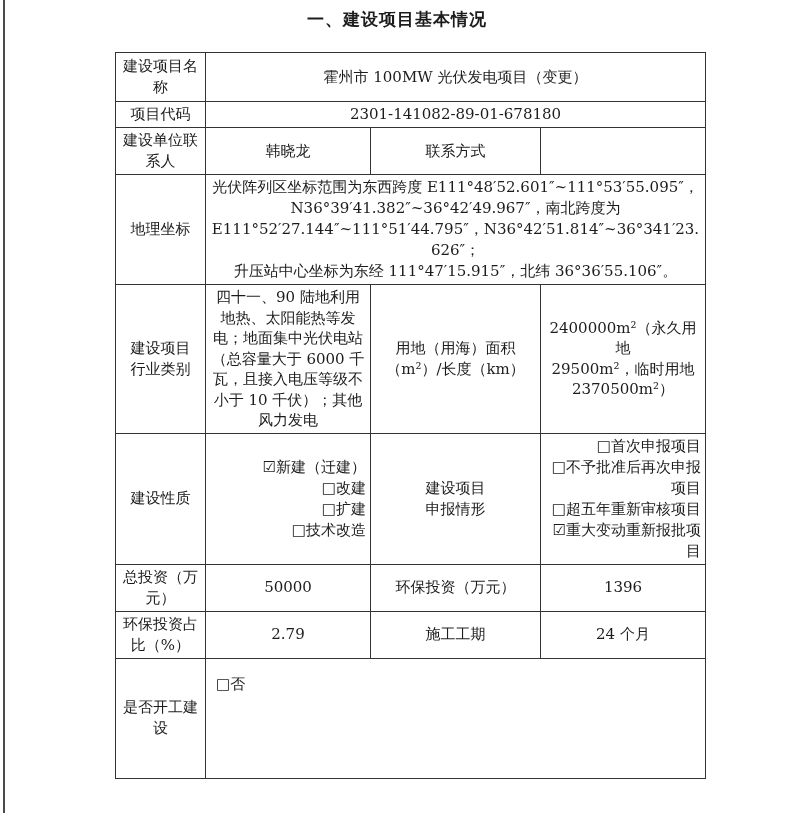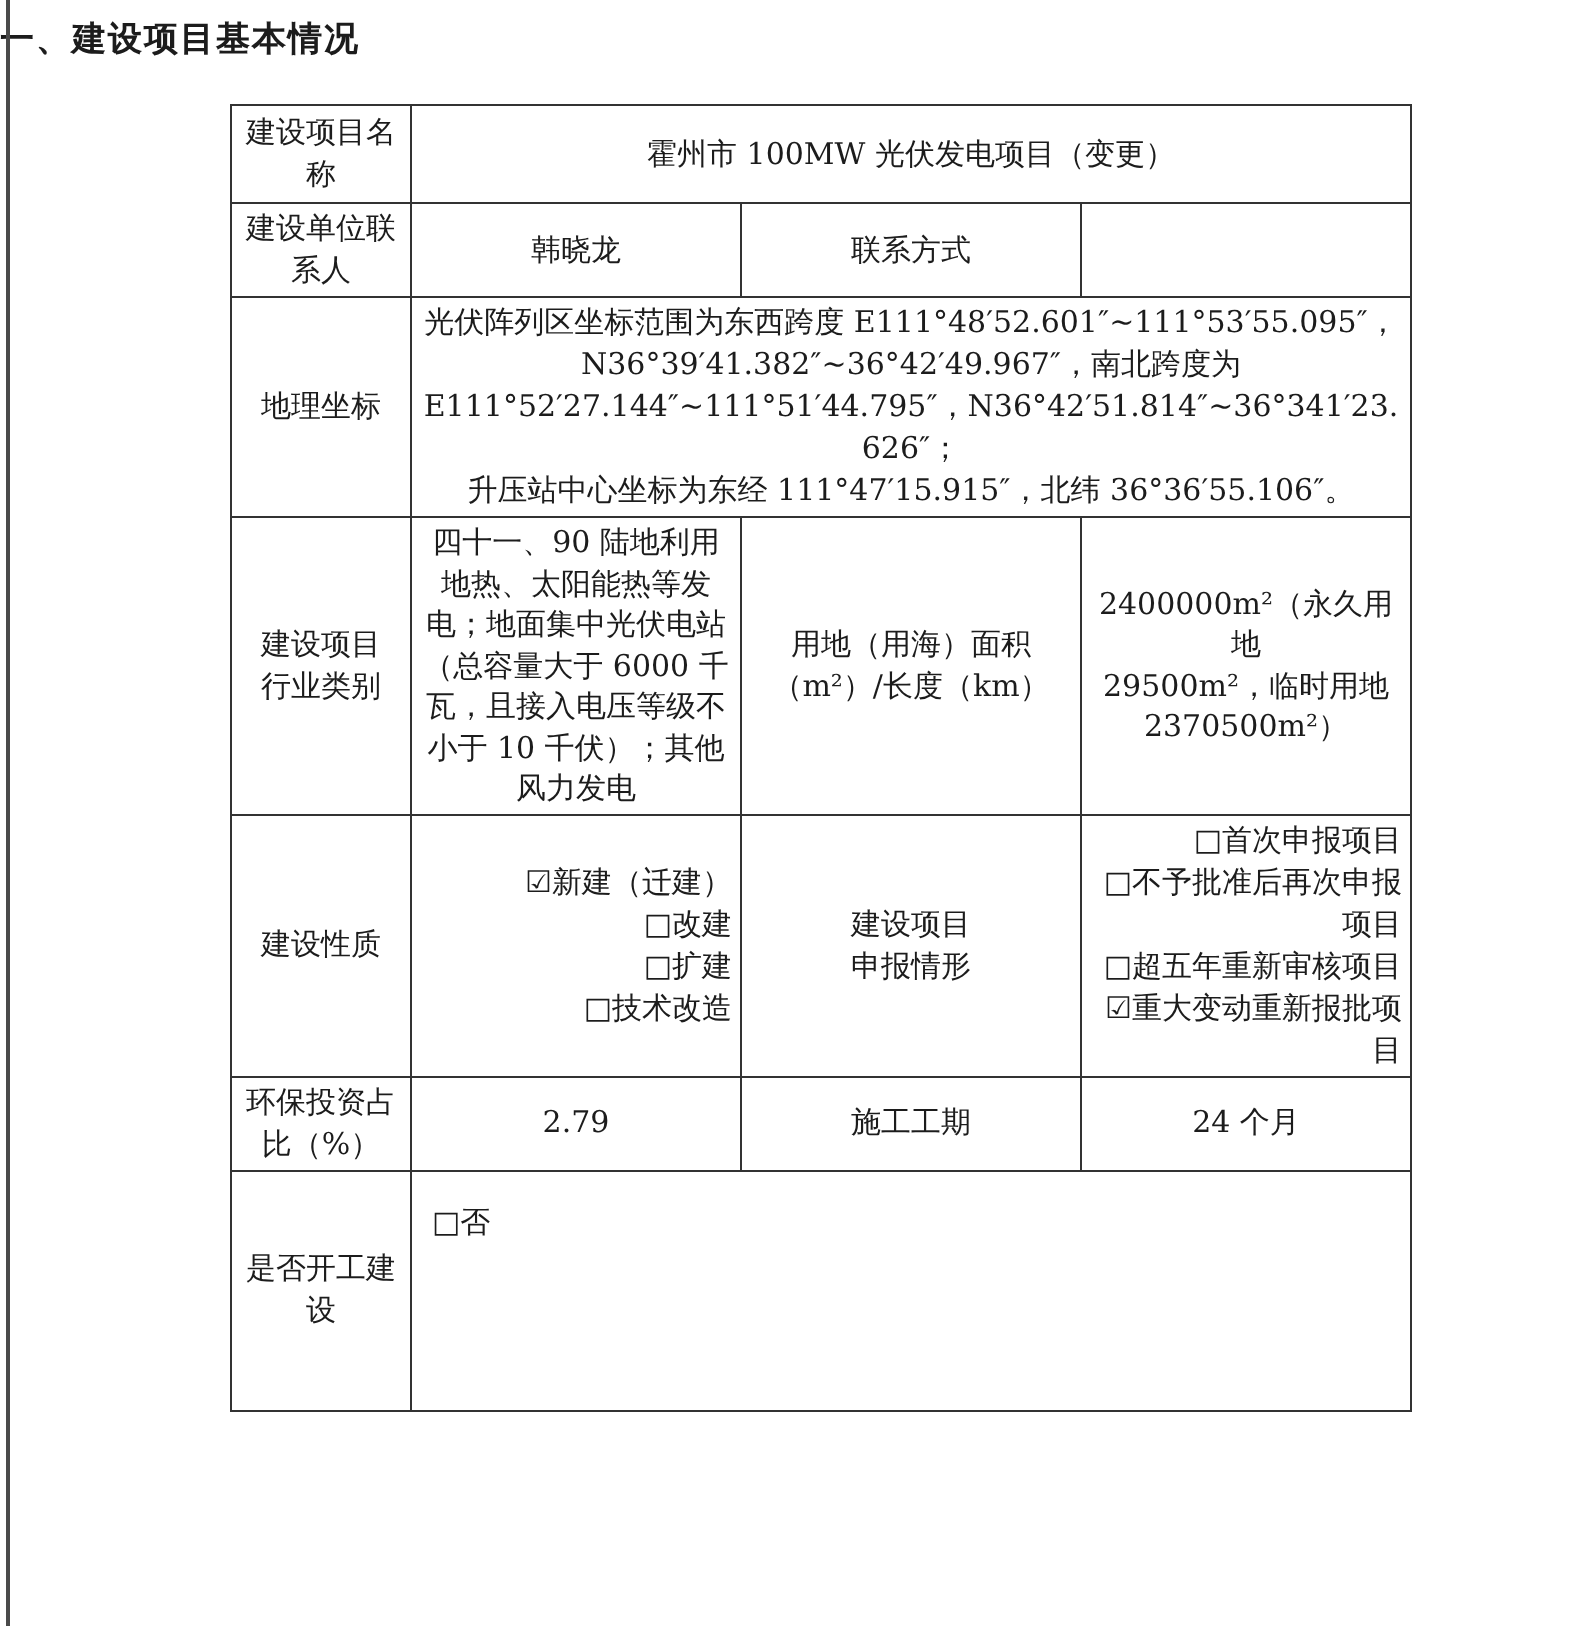--- a/index.html
+++ b/index.html
@@ -7,21 +7,21 @@
     width:794px;height:813px;overflow:hidden;background:#ffffff;
     font-family:"DejaVu Serif","Liberation Serif",serif;
     color:#1c1c1c;position:relative;
   }
   .page-left-line{
     position:absolute;left:3px;top:0;width:2px;height:813px;background:#4a4a4a;
   }
   h1.doc-title{
     margin:0;padding-top:8px;height:34px;
     font-family:"DejaVu Sans","Liberation Sans",sans-serif;
-    font-weight:bold;font-size:17px;text-align:left;letter-spacing:1px;
+    font-weight:bold;font-size:17px;text-align:center;letter-spacing:1px;
   }
   table.form{
     border-collapse:collapse;table-layout:fixed;
     margin-left:115px;margin-top:10px;width:590px;
   }
   col.c1{width:90px;}  col.c2{width:165px;}
   col.c3{width:170px;} col.c4{width:165px;}
   td{
     border:1.5px solid #333333;
     font-size:15px;line-height:21px;
@@ -55,20 +55,24 @@
       <col class="c4">
     </colgroup>
 
   <tbody>
       <tr class="r1">
     <td class="ml">建设项目名
 称</td>
     <td colspan="3">霍州市 100MW 光伏发电项目（变更）</td>
   </tr>
 
+  <tr class="r2">
+    <td>项目代码</td>
+    <td colspan="3">2301-141082-89-01-678180</td>
+  </tr>
 
   <tr class="r3">
     <td class="ml">建设单位联
 系人</td>
     <td>韩晓龙</td>
     <td>联系方式</td>
     <td></td>
   </tr>
 
 
@@ -107,20 +111,27 @@
 申报情形</td>
     <td class="ml chk">□首次申报项目
 □不予批准后再次申报
 项目
 □超五年重新审核项目
 ☑重大变动重新报批项
 目</td>
   </tr>
 
 
+  <tr class="r9">
+    <td class="ml">总投资（万
+元）</td>
+    <td>50000</td>
+    <td>环保投资（万元）</td>
+    <td>1396</td>
+  </tr>
 
   <tr class="r10">
     <td class="ml">环保投资占
 比（%）</td>
     <td>2.79</td>
     <td>施工工期</td>
     <td>24 个月</td>
   </tr>
 
   <tr class="r11">

